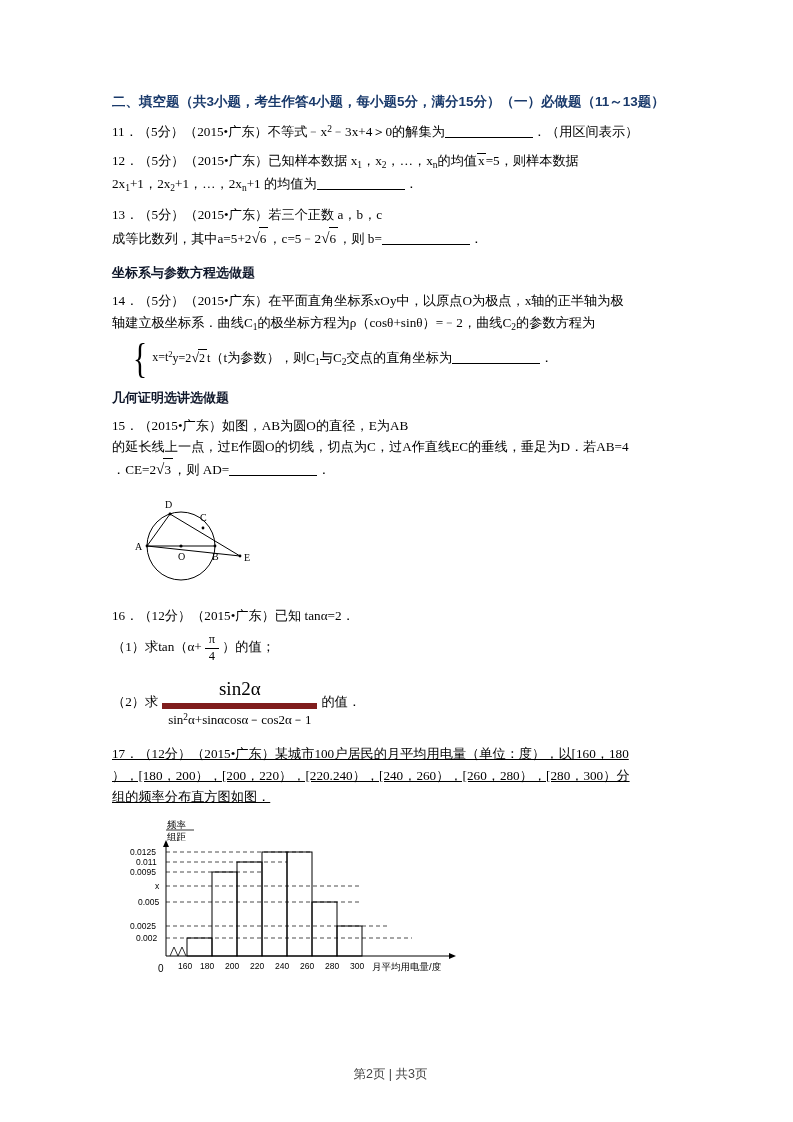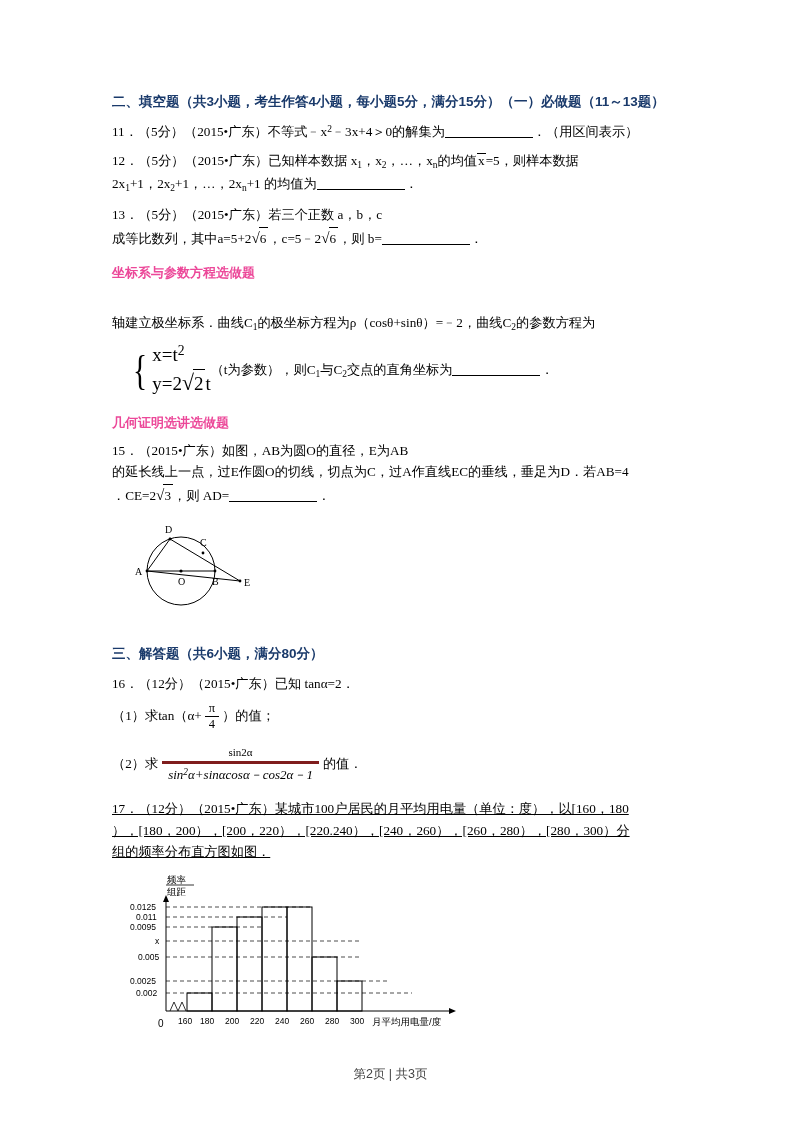--- a/index.html
+++ b/index.html
@@ -33,21 +33,21 @@
     font-weight: bold;
     font-size: 13.5px;
     color: #1a3a6b;
     line-height: 1.55;
     margin: 0 0 6px 0;
   }
   .sub-head {
     font-family: "Liberation Sans", sans-serif;
     font-weight: bold;
     font-size: 13px;
-    color: #ec4899;
+    color: #0f172a;
     margin: 14px 0 6px 0;
   }
   p.q {
     font-size: 13.2px;
     line-height: 1.62;
     margin: 8px 0 2px 0;
     text-align: left;
   }
   .blank {
     display: inline-block;
@@ -86,23 +86,23 @@
   .brace {
     font-size: 42px;
     line-height: 34px;
     font-family: "Liberation Serif", serif;
     margin-right: 2px;
     transform: scaleX(0.7);
     display: inline-block;
   }
   .sys-eqs {
     display: flex;
-    flex-direction: column;
+    flex-direction: row;
     line-height: 1.45;
-    font-size: 19px;
+    font-size: 12px;
   }
   .sys-tail { }
   
   .frac {
     display: inline-block;
     vertical-align: middle;
     text-align: center;
     font-size: 12.5px;
     line-height: 1.25;
     margin: 0 3px;
@@ -125,22 +125,22 @@
     font-size: 12.5px;
     color: #444;
   }
   .bigfrac {
     display: inline-block;
     vertical-align: middle;
     text-align: center;
     line-height: 1.3;
     margin: 0 4px;
   }
-  .bigfrac .num { display: block; padding: 2px 6px; font-size: 11px; }
-  .bigfrac .den { display: block; border-top: 3px solid #7f1d1d; padding: 2px 6px; font-size: 13px; font-style: italic; }
+  .bigfrac .num { display: block; padding: 2px 6px; font-size: 19px; }
+  .bigfrac .den { display: block; border-top: 6px solid #7f1d1d; padding: 2px 6px; font-size: 13px; }
 </style>
 </head>
 <body>
 
 <div class="page">
   <div class="content">
 
     <div class="sec-head">二、填空题（共3小题，考生作答4小题，每小题5分，满分15分）（一）必做题（11～13题）</div>
 
     <p class="q">
@@ -153,21 +153,21 @@
     </p>
 
     <p class="q">
       <span>13．（5分）（2015•广东）若三个正数 a，b，c</span><br>
       <span>成等比数列，其中a=5+2</span><span class="sqrt"><span class="radical">√</span><span class="radicand">6</span></span><span>，c=5﹣2</span><span class="sqrt"><span class="radical">√</span><span class="radicand">6</span></span><span>，则 b=</span><span class="blank"></span><span>．</span>
     </p>
 
     <div class="sub-head">坐标系与参数方程选做题</div>
 
     <p class="q">
-      <br>
+      <span>14．（5分）（2015•广东）在平面直角坐标系xOy中，以原点O为极点，x轴的正半轴为极</span><br>
       <span>轴建立极坐标系．曲线C</span><sub>1</sub><span>的极坐标方程为ρ（cosθ+sinθ）=﹣2，曲线C</span><sub>2</sub><span>的参数方程为</span>
     </p>
 
     <div class="sys">
       <span class="brace">{</span>
       <span class="sys-eqs">
         <span><span>x=t</span><sup>2</sup></span>
         <span><span>y=2</span><span class="sqrt"><span class="radical">√</span><span class="radicand">2</span></span><span>t</span></span>
       </span>
       <span class="sys-tail">
@@ -198,21 +198,20 @@
         <circle cx="85" cy="40" r="1.4" fill="#000"></circle>
         <text x="47" y="20" font-size="10" font-family="Liberation Serif, serif">D</text>
         <text x="82" y="33" font-size="10" font-family="Liberation Serif, serif">C</text>
         <text x="17" y="62" font-size="10" font-family="Liberation Serif, serif">A</text>
         <text x="60" y="72" font-size="10" font-family="Liberation Serif, serif">O</text>
         <text x="94" y="72" font-size="10" font-family="Liberation Serif, serif">B</text>
         <text x="126" y="73" font-size="10" font-family="Liberation Serif, serif">E</text>
       </svg>
     </div>
 
-    <div class="sec-head" style="margin-top:22px;">三、解答题（共6小题，满分80分）</div>
 
     <p class="q">
       <span>16．（12分）（2015•广东）已知 tanα=2．</span>
     </p>
 
     <p class="q" style="margin-top:6px;">
       <span>（1）求tan（α+</span><span class="frac"><span class="num">π</span><span class="den">4</span></span><span>）的值；</span>
     </p>
 
     <p class="q" style="margin-top:10px;">

